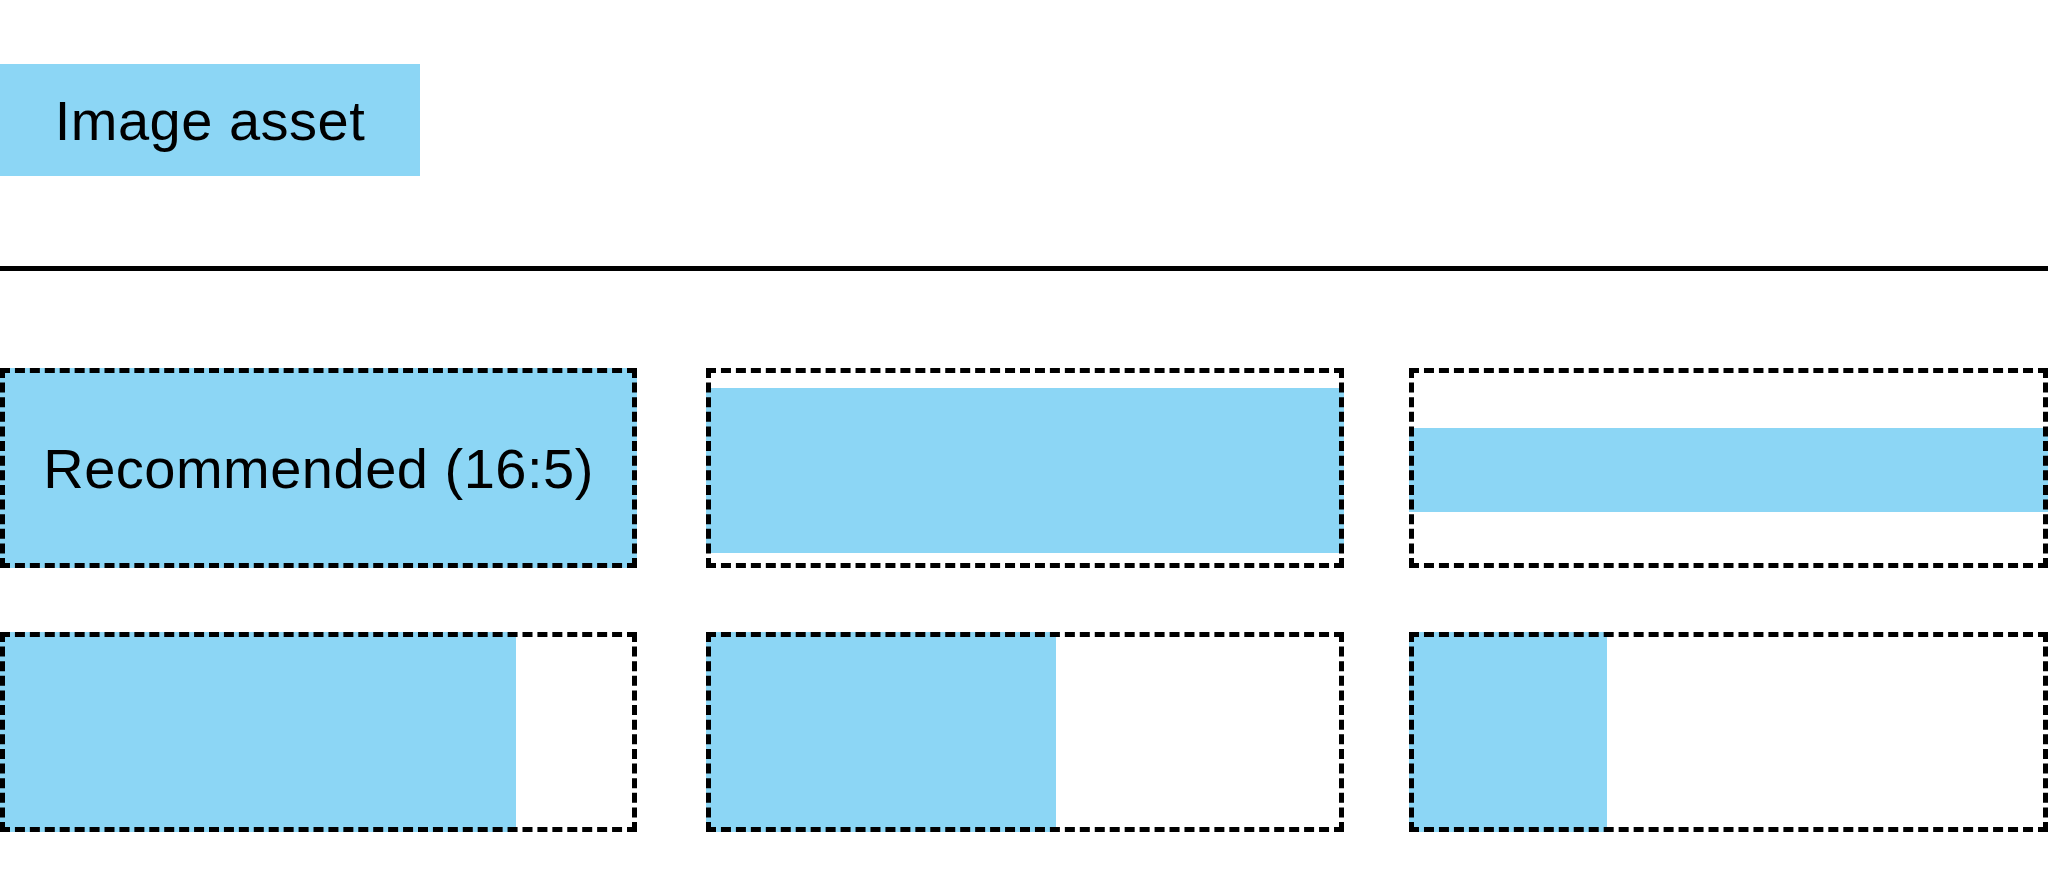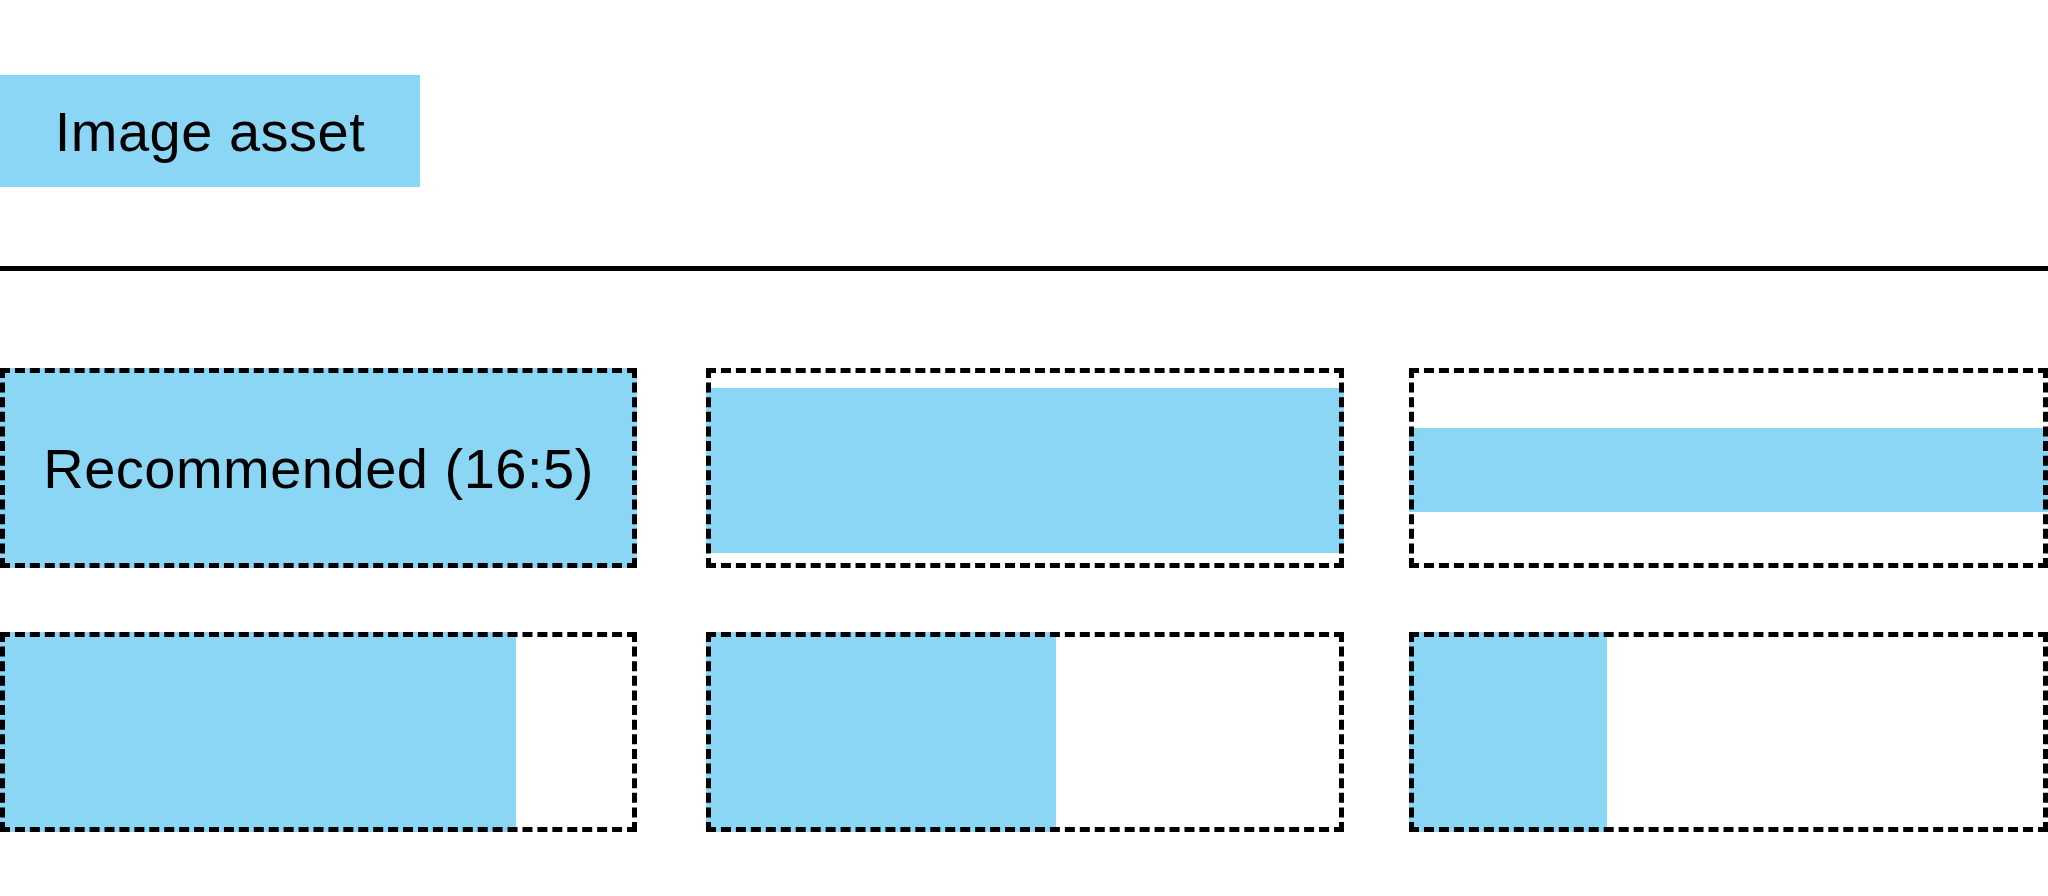--- a/index.html
+++ b/index.html
@@ -16,21 +16,21 @@
     position: relative;
     overflow: hidden;
     font-family: "Liberation Sans", "DejaVu Sans", sans-serif;
     color: var(--text);
   }
   .canvas { position: absolute; inset: 0; background: var(--bg); }
 
   
   .legend-asset {
     position: absolute;
-    left: 0; top: 75px;
+    left: 0; top: 64px;
     width: 420px; height: 112px;
     background: var(--asset-fill);
     display: flex; align-items: center; justify-content: center;
   }
   .legend-space {
     position: absolute;
     left: 457px; top: 64px;
     width: 909px; height: 112px;
     border: 5px dashed var(--outline);
     display: flex; align-items: center; justify-content: center;

